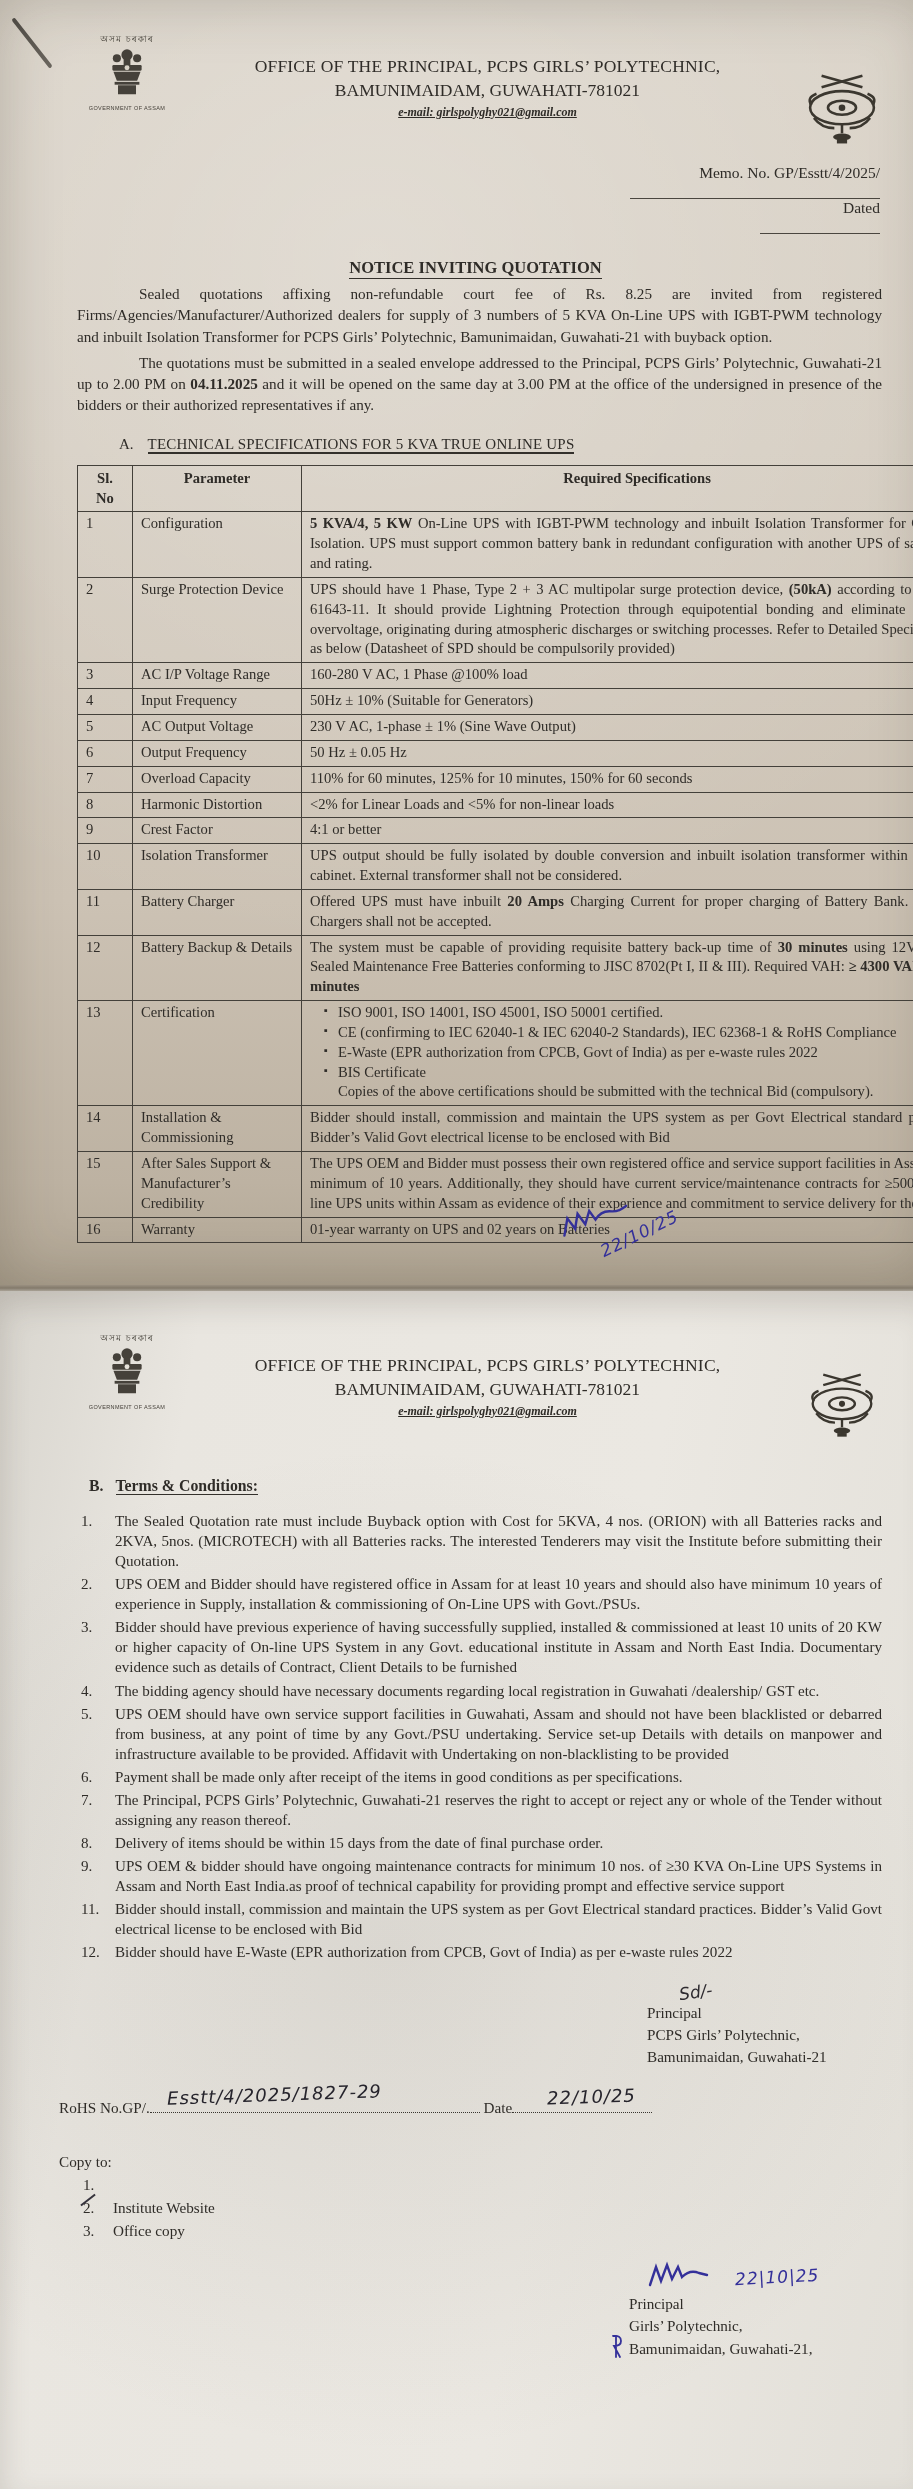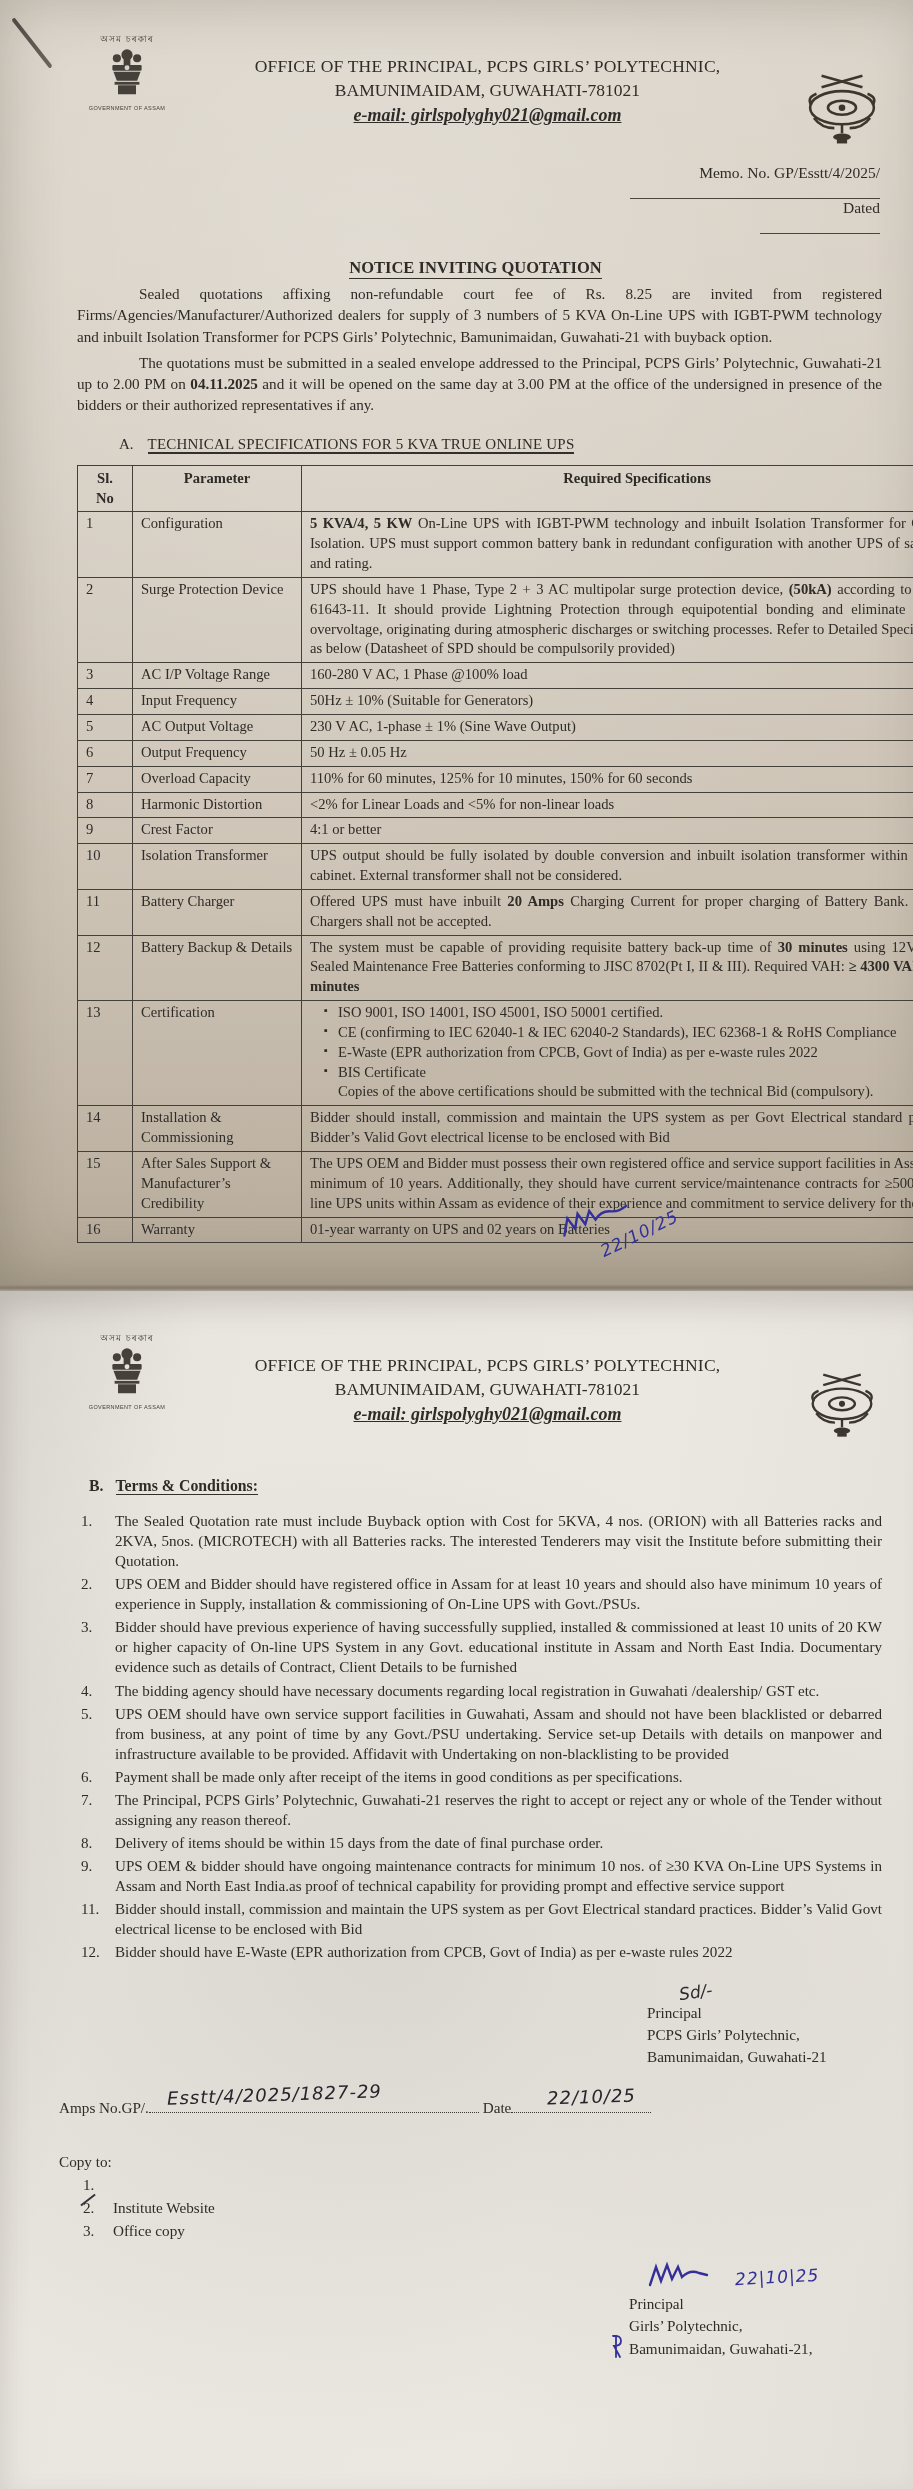--- a/index.html
+++ b/index.html
@@ -17,21 +17,21 @@
   .page-gap{width:913px;height:6px;background:linear-gradient(180deg,#9a9081,#837a6b 50%,#a9a296);}
   .pen-mark{position:absolute;left:30px;top:12px;width:4px;height:62px;background:linear-gradient(#4e4a44,#6a655d);transform:rotate(-38deg);border-radius:2px;}
   
   .hdr{display:flex;align-items:flex-start;padding:32px 40px 0 52px;}
   .emblem{width:112px;text-align:center;color:#413d36;flex:none;}
   .emblem .beng{font-family:"DejaVu Sans",sans-serif;font-size:9px;letter-spacing:1px;}
   .emblem .gov{font-size:5.5px;letter-spacing:.4px;font-family:"Liberation Sans",sans-serif;}
   .hdr-center{flex:1;text-align:center;margin-top:24px;}
   .hdr-center .l1{font-size:17.5px;letter-spacing:.2px;}
   .hdr-center .l2{font-size:17.5px;margin-top:3px;}
-  .hdr-center .l3{font-size:18px;font-style:italic;font-weight:bold;margin-top:4px;}
+  .hdr-center .l3{font-size:12px;font-style:italic;font-weight:bold;margin-top:4px;}
   .hdr-center .l3 span{text-decoration:underline;}
   .logo{width:100px;flex:none;margin-top:40px;text-align:center;}
   
   .memo-line{display:flex;align-items:flex-end;padding:0 52px 0 48px;margin-top:14px;font-size:15.5px;flex-direction:column;}
   .blank{display:inline-block;border-bottom:1.4px solid #4a463f;height:16px;}
   .memo-blank{width:250px;}
   .dated-blank{width:120px;}
   .memo-sp{width:85px;}
   .doc-title{text-align:center;margin-top:24px;font-size:16.5px;font-weight:bold;}
   .doc-title span{border-bottom:1.7px solid #33302b;padding-bottom:1px;}
@@ -351,21 +351,21 @@
   </div>
 
   <div class="sign-block1">
     <span class="sd hw">Sd/-</span>
     <div>Principal</div>
     <div>PCPS Girls’ Polytechnic,</div>
     <div>Bamunimaidan, Guwahati-21</div>
   </div>
 
   <div class="memo2">
-    <span>Amps No.GP/.</span><span class="dotted" style="width:330px"></span>
+    <span>RoHS No.GP/.</span><span class="dotted" style="width:330px"></span>
     <span>Date</span><span class="dotted" style="width:140px"></span>
     <span class="hw-no hw">Esstt/4/2025/1827-29</span>
     <span class="hw-date hw">22/10/25</span>
   </div>
 
   <div class="copy">
     <div>Copy to:</div>
     <div class="item">
         <span class="cnum">1.</span>
       </div>

